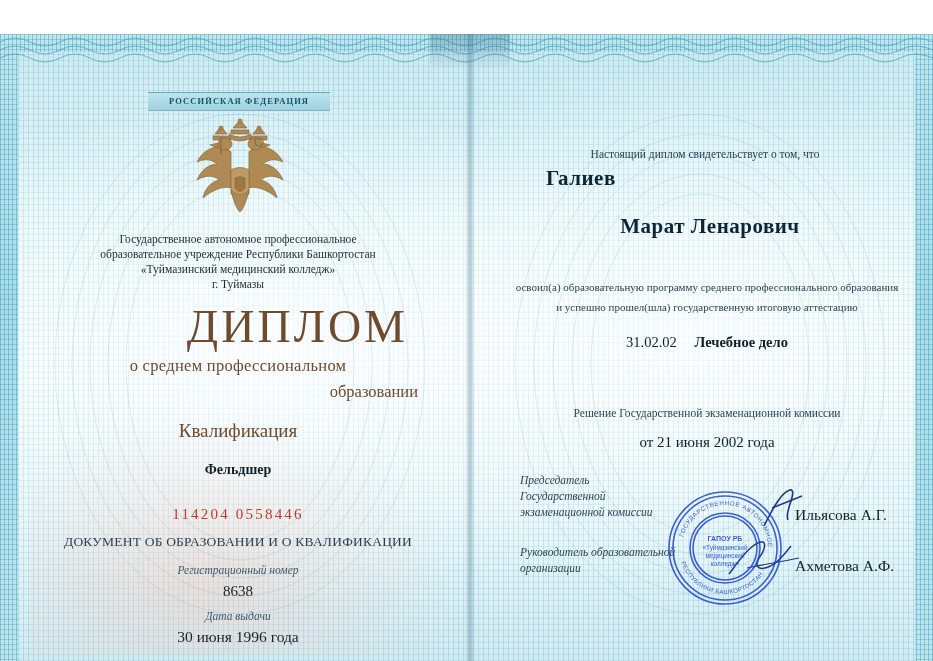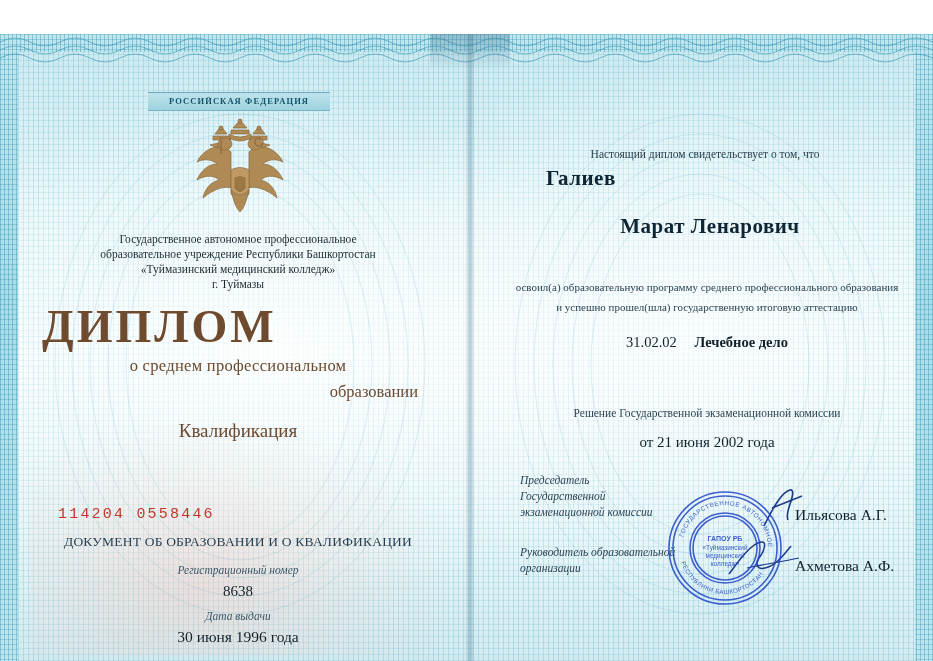--- a/index.html
+++ b/index.html
@@ -136,27 +136,27 @@
     left: 58px;
     top: 198px;
     width: 360px;
     text-align: center;
     font-size: 11.5px;
     line-height: 15px;
     color: #1b2b33;
   }
   .diplom-title {
     position: absolute;
-    left: 42px;
+    left: 48px;
     top: 266px;
     width: 360px;
-    text-align: left;
+    text-align: right;
     font-size: 46px;
     letter-spacing: 3px;
-    font-weight: bold;
+    font-weight: normal;
     color: #6e4a2e;
     font-family: "Liberation Serif", serif;
     text-shadow: 0 1px 0 rgba(255,255,255,0.6);
   }
   .subtitle1 {
     position: absolute;
     left: 58px;
     top: 322px;
     width: 360px;
     text-align: center;
@@ -190,24 +190,25 @@
     text-align: center;
     font-size: 14px;
     font-weight: bold;
     color: #12202a;
   }
   .serial {
     position: absolute;
     left: 58px;
     top: 472px;
     width: 360px;
+    text-align: center;
     font-size: 15px;
     letter-spacing: 2.2px;
     color: #c0392b;
-    font-family: Liberation Mono, monospace;
+    font-family: Liberation Serif, serif;
   }
   .doc-about {
     position: absolute;
     left: 38px;
     top: 486px;
     width: 400px;
     text-align: center;
     font-size: 13.5px;
     color: #2a3f52;
     letter-spacing: .2px;
@@ -450,20 +451,21 @@
       <div>образовательное учреждение Республики Башкортостан</div>
       <div>«Туймазинский медицинский колледж»</div>
       <div>г. Туймазы</div>
     </div>
 
     <div class="diplom-title">ДИПЛОМ</div>
     <div class="subtitle1">о среднем профессиональном</div>
     <div class="subtitle2">образовании</div>
 
     <div class="qual-label">Квалификация</div>
+    <div class="qual-value">Фельдшер</div>
 
     <div class="serial">114204  0558446</div>
     <div class="doc-about" style="top:500px">ДОКУМЕНТ ОБ ОБРАЗОВАНИИ И О КВАЛИФИКАЦИИ</div>
 
     <div class="reg-label">Регистрационный номер</div>
     <div class="reg-value">8638</div>
 
     <div class="date-label">Дата выдачи</div>
     <div class="date-value">30 июня 1996 года</div>
   </div>

